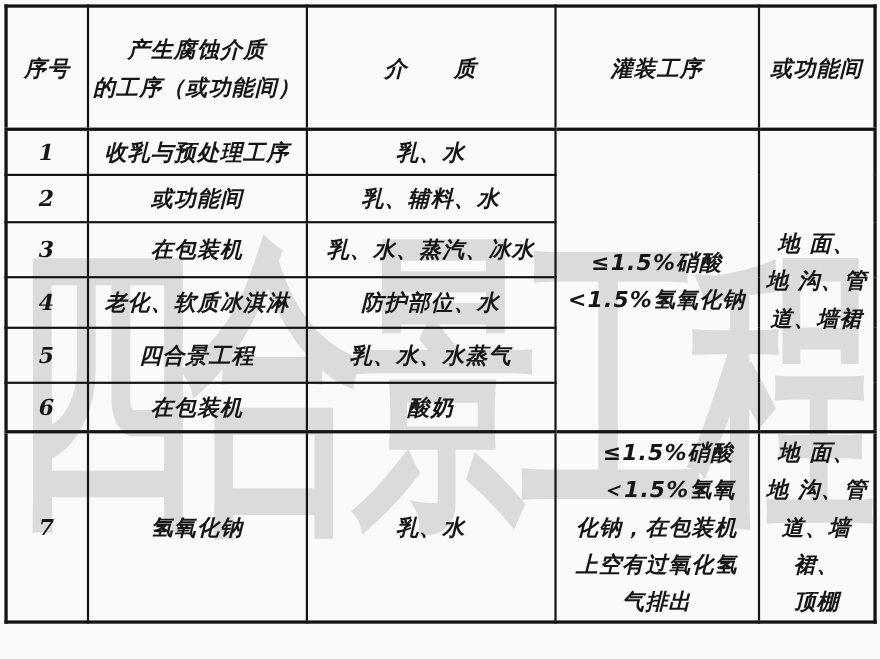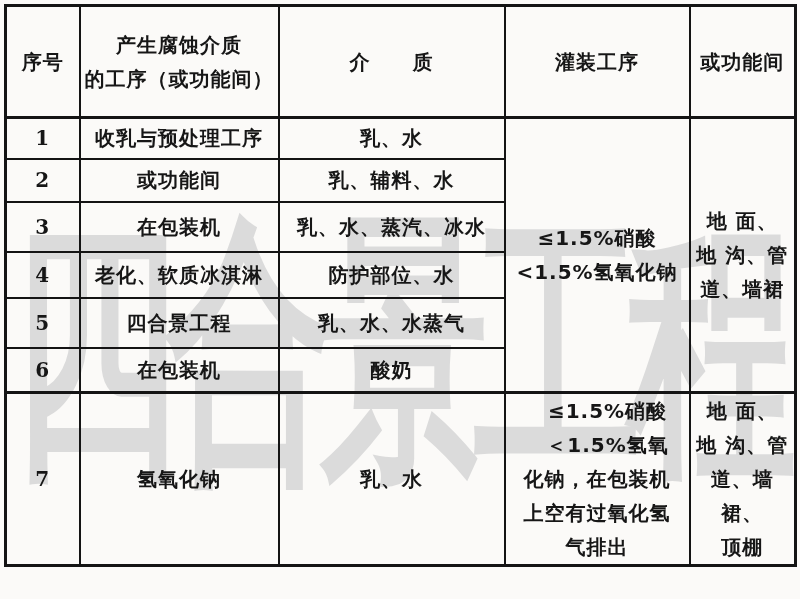--- a/index.html
+++ b/index.html
@@ -28,20 +28,21 @@
   }
   
   table.doc{
     position:absolute;
     left:4px;top:4px;
     width:790px;height:519px;
     border-collapse:collapse;
     table-layout:fixed;
     z-index:2;
     background:transparent;
+    font-style:italic;
   }
   table.doc{border:3px solid #141414;}
   table.doc th, table.doc td{
     border:2px solid #141414;
     background:transparent;
     font-weight:700;
     text-align:center;
     vertical-align:middle;
     padding:0;
     letter-spacing:1px;

